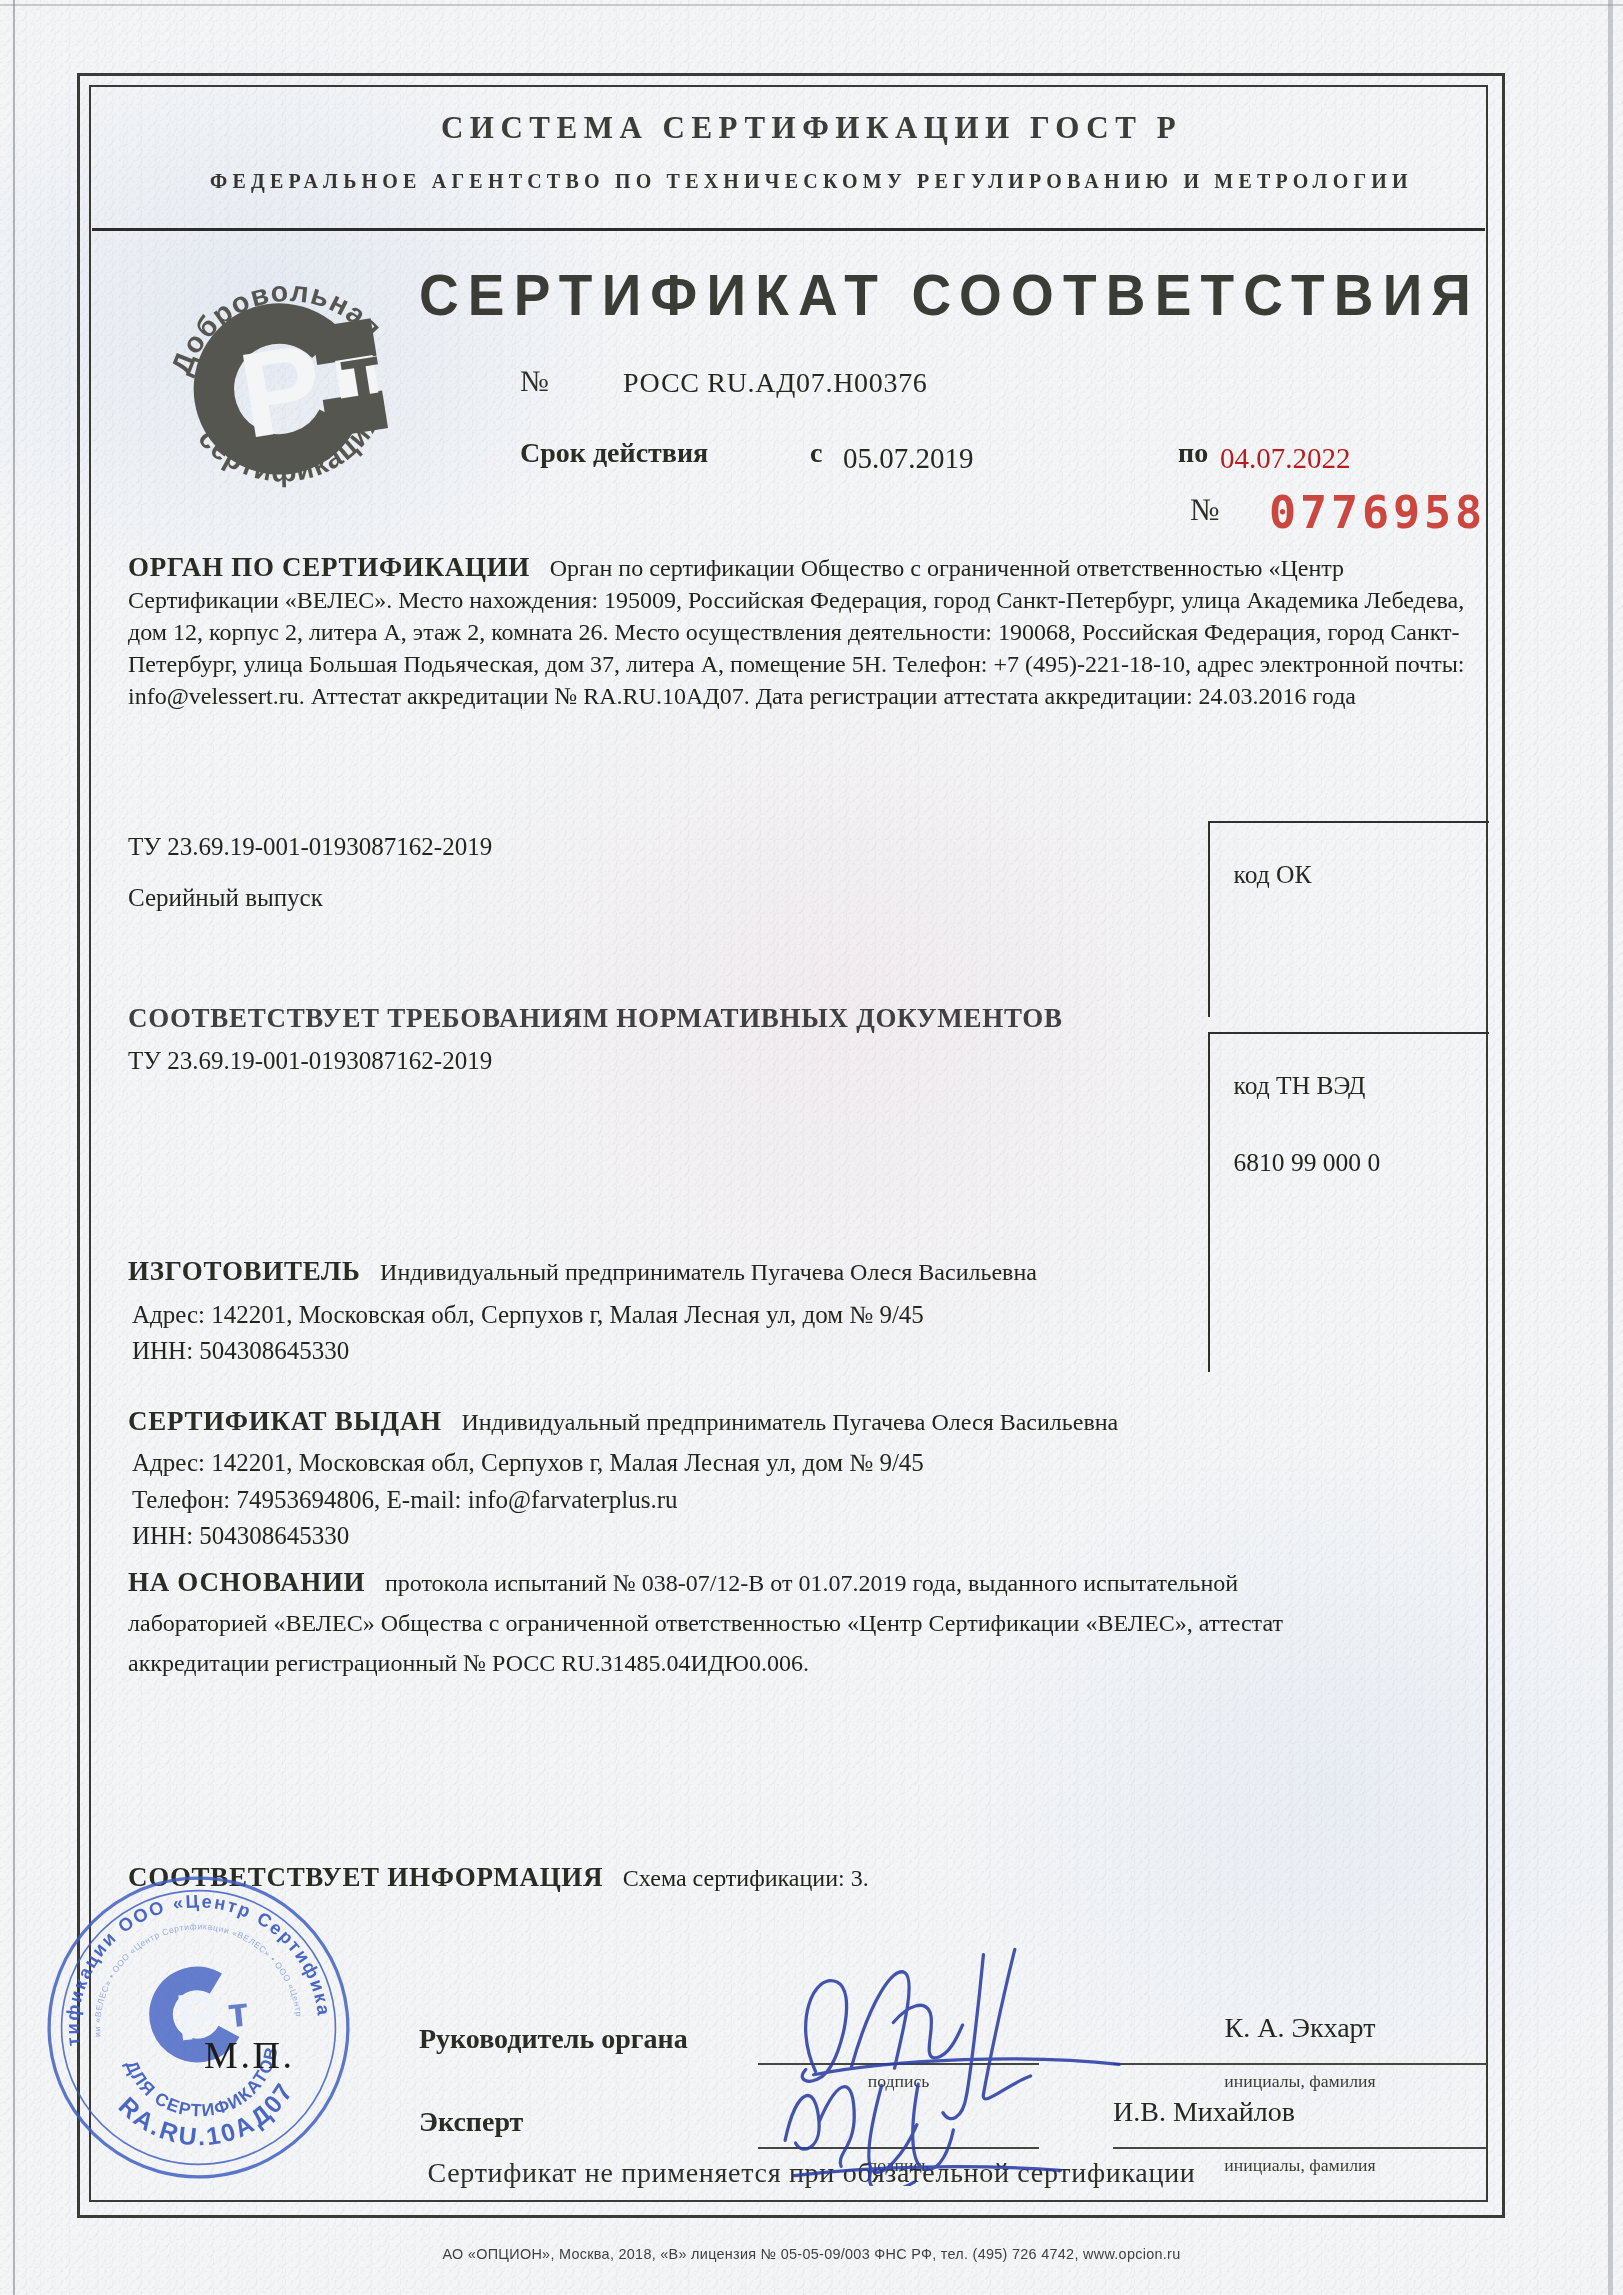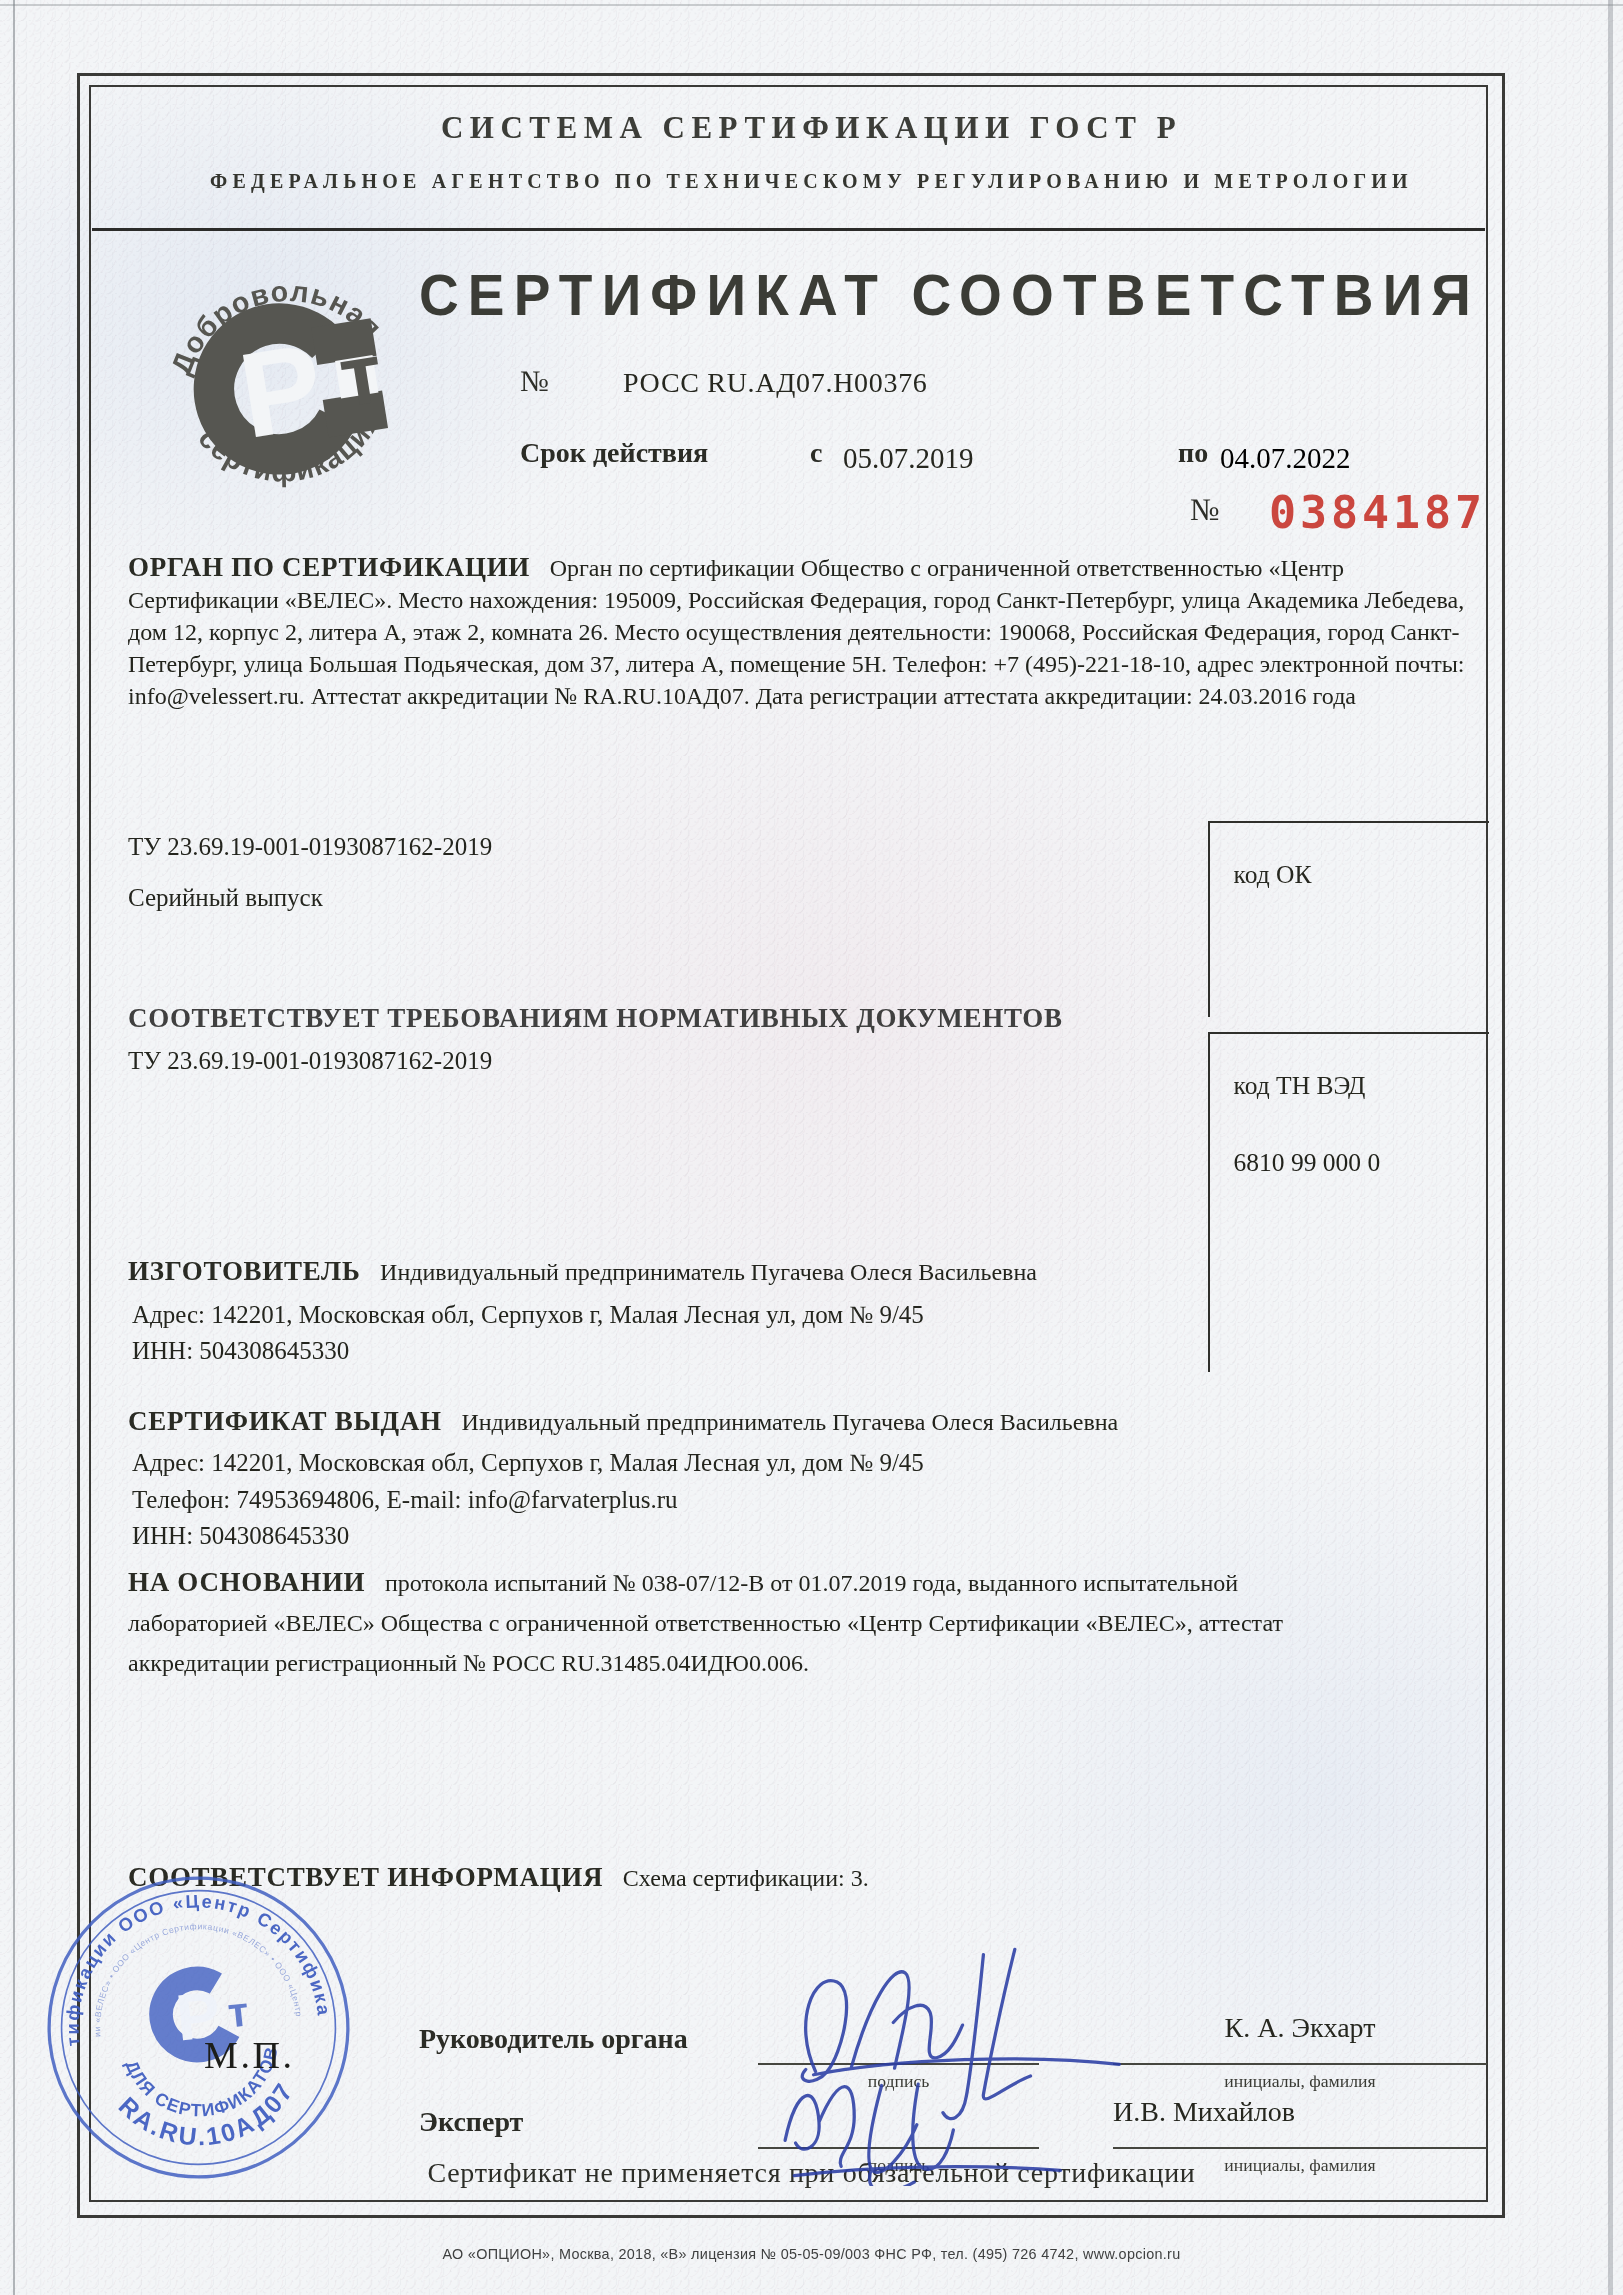--- a/index.html
+++ b/index.html
@@ -31,21 +31,21 @@
       letter-spacing:5.2px;color:#34352f;white-space:nowrap;}
   .rule{top:228px;left:92px;width:1393px;height:2.6px;background:#2c2c2a;}
   .title{top:263px;left:406px;width:1087px;text-align:center;font-size:55px;font-weight:bold;
          letter-spacing:9.2px;color:#3b3c36;transform:scaleY(1.05);}
   .no-sign{left:520px;top:364px;font-size:30px;color:#2e2f29;}
   .no-val{left:623px;top:367px;font-size:28px;letter-spacing:0.7px;color:#26271f;}
   .srok-label{left:520px;top:437px;font-size:28px;font-weight:bold;color:#2b2c26;}
   .srok-s{left:810px;top:437px;font-size:28px;font-weight:bold;color:#2b2c26;}
   .date-from{left:843px;top:442px;font-size:29px;color:#26271f;}
   .srok-po{left:1178px;top:437px;font-size:28px;font-weight:bold;color:#2b2c26;}
-  .date-to{left:1220px;top:442px;font-size:29px;color:#000000;}
+  .date-to{left:1220px;top:442px;font-size:29px;color:#b91c1c;}
   .red-no-sign{left:1190px;top:492px;font-size:31px;color:#2e2f29;}
   .red-no{left:1269px;top:486px;font-size:45px;font-weight:bold;letter-spacing:3.9px;
           font-family:"DejaVu Sans Mono",monospace;color:#c83a32;opacity:.93;}
   .sec-h{font-weight:bold;font-size:27px;letter-spacing:0.7px;color:#2a2b24;margin-right:19.6px;}
   .body-t{font-size:24px;color:#22231c;}
   .p-organ{left:128px;top:551px;width:1361px;line-height:32px;}
   .p-prod1{left:128px;top:780px;width:1060px;line-height:32px;}
   .p-prod-tu{left:128px;top:833px;font-size:25px;}
   .p-prod-ser{left:128px;top:884px;font-size:25px;}
   .codebox{border-top:2px solid #2f2f2b;border-left:2px solid #2f2f2b;
@@ -132,21 +132,21 @@
   </svg>
 
   <span class="abs no-sign ser">№</span>
   <span class="abs no-val ser">РОСС RU.АД07.Н00376</span>
   <span class="abs srok-label ser">Срок действия</span>
   <span class="abs srok-s ser">с</span>
   <span class="abs date-from ser">05.07.2019</span>
   <span class="abs srok-po ser">по</span>
   <span class="abs date-to ser">04.07.2022</span>
   <span class="abs red-no-sign ser">№</span>
-  <span class="abs red-no">0384187</span>
+  <span class="abs red-no">0776958</span>
 
   <p class="abs p-organ body-t ser">
     <span class="sec-h">ОРГАН ПО СЕРТИФИКАЦИИ</span><span>Орган по сертификации Общество с ограниченной ответственностью «Центр Сертификации «ВЕЛЕС». Место нахождения: 195009, Российская Федерация, город Санкт-Петербург, улица Академика Лебедева, дом 12, корпус 2, литера А, этаж 2, комната 26. Место осуществления деятельности: 190068, Российская Федерация, город Санкт-Петербург, улица Большая Подьяческая, дом 37, литера А, помещение 5Н. Телефон: +7 (495)-221-18-10, адрес электронной почты: info@velessert.ru. Аттестат аккредитации № RA.RU.10АД07. Дата регистрации аттестата аккредитации: 24.03.2016 года</span>
   </p>
 
   <p class="abs p-prod-tu ser">ТУ 23.69.19-001-0193087162-2019</p>
   <p class="abs p-prod-ser ser">Серийный выпуск</p>
 
   <div class="abs codebox box-ok">
     <div class="lbl ser">код ОК</div>

